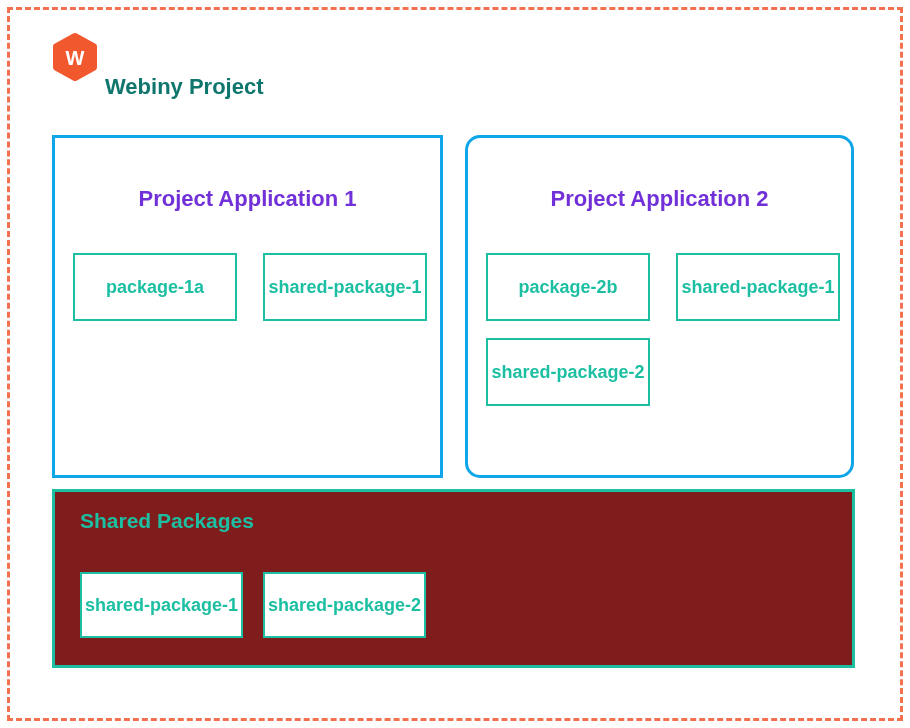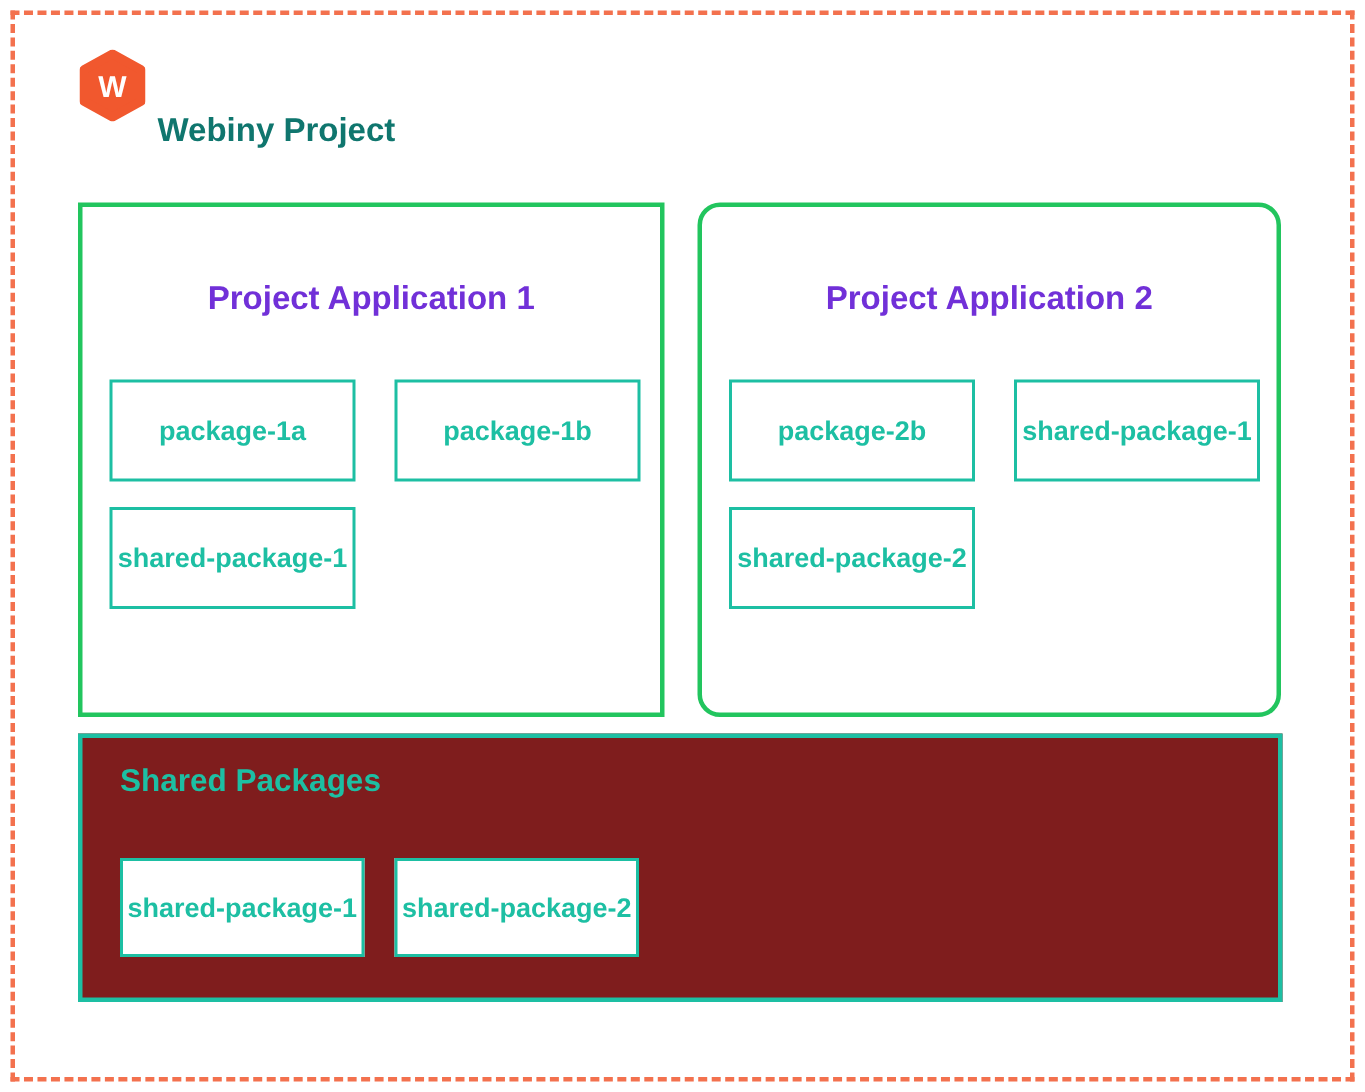--- a/index.html
+++ b/index.html
@@ -22,21 +22,21 @@
   .header-title {
     position: absolute; left: 52px; top: 1px;
     font-size: 22px; font-weight: 700; color: #0f766e;
     white-space: nowrap;
     margin-top: 40px;
   }
   .app-card {
     position: absolute;
     top: 135px;
     height: 343px;
-    border: 3px solid #22c55e;
+    border: 3px solid #0ea5e9;
     box-sizing: border-box;
     background: #ffffff;
   }
   .app-card.app-1 { left: 52px;  width: 391px; }
   .app-card.app-2 { left: 465px; width: 389px; border-radius: 15px; }
   .app-title {
     position: absolute; left: 0; right: 0; top: 48px;
     text-align: center;
     font-size: 22px; font-weight: 700; color: #7130d8;
   }
@@ -93,23 +93,20 @@
     <div class="header-title">Webiny Project</div>
   </div>
 
   <div class="app-card app-1">
     <div class="app-title">Project Application 1</div>
     <div class="pkg-grid">
       <div class="pkg-box">
         <span class="pkg-label">package-1a</span>
       </div>
       <div class="pkg-box">
-        <span class="pkg-label">package-1b</span>
-      </div>
-      <div class="pkg-box">
         <span class="pkg-label">shared-package-1</span>
       </div>
     </div>
   </div>
 
   <div class="app-card app-2">
     <div class="app-title">Project Application 2</div>
     <div class="pkg-grid">
       <div class="pkg-box">
         <span class="pkg-label">package-2b</span>

